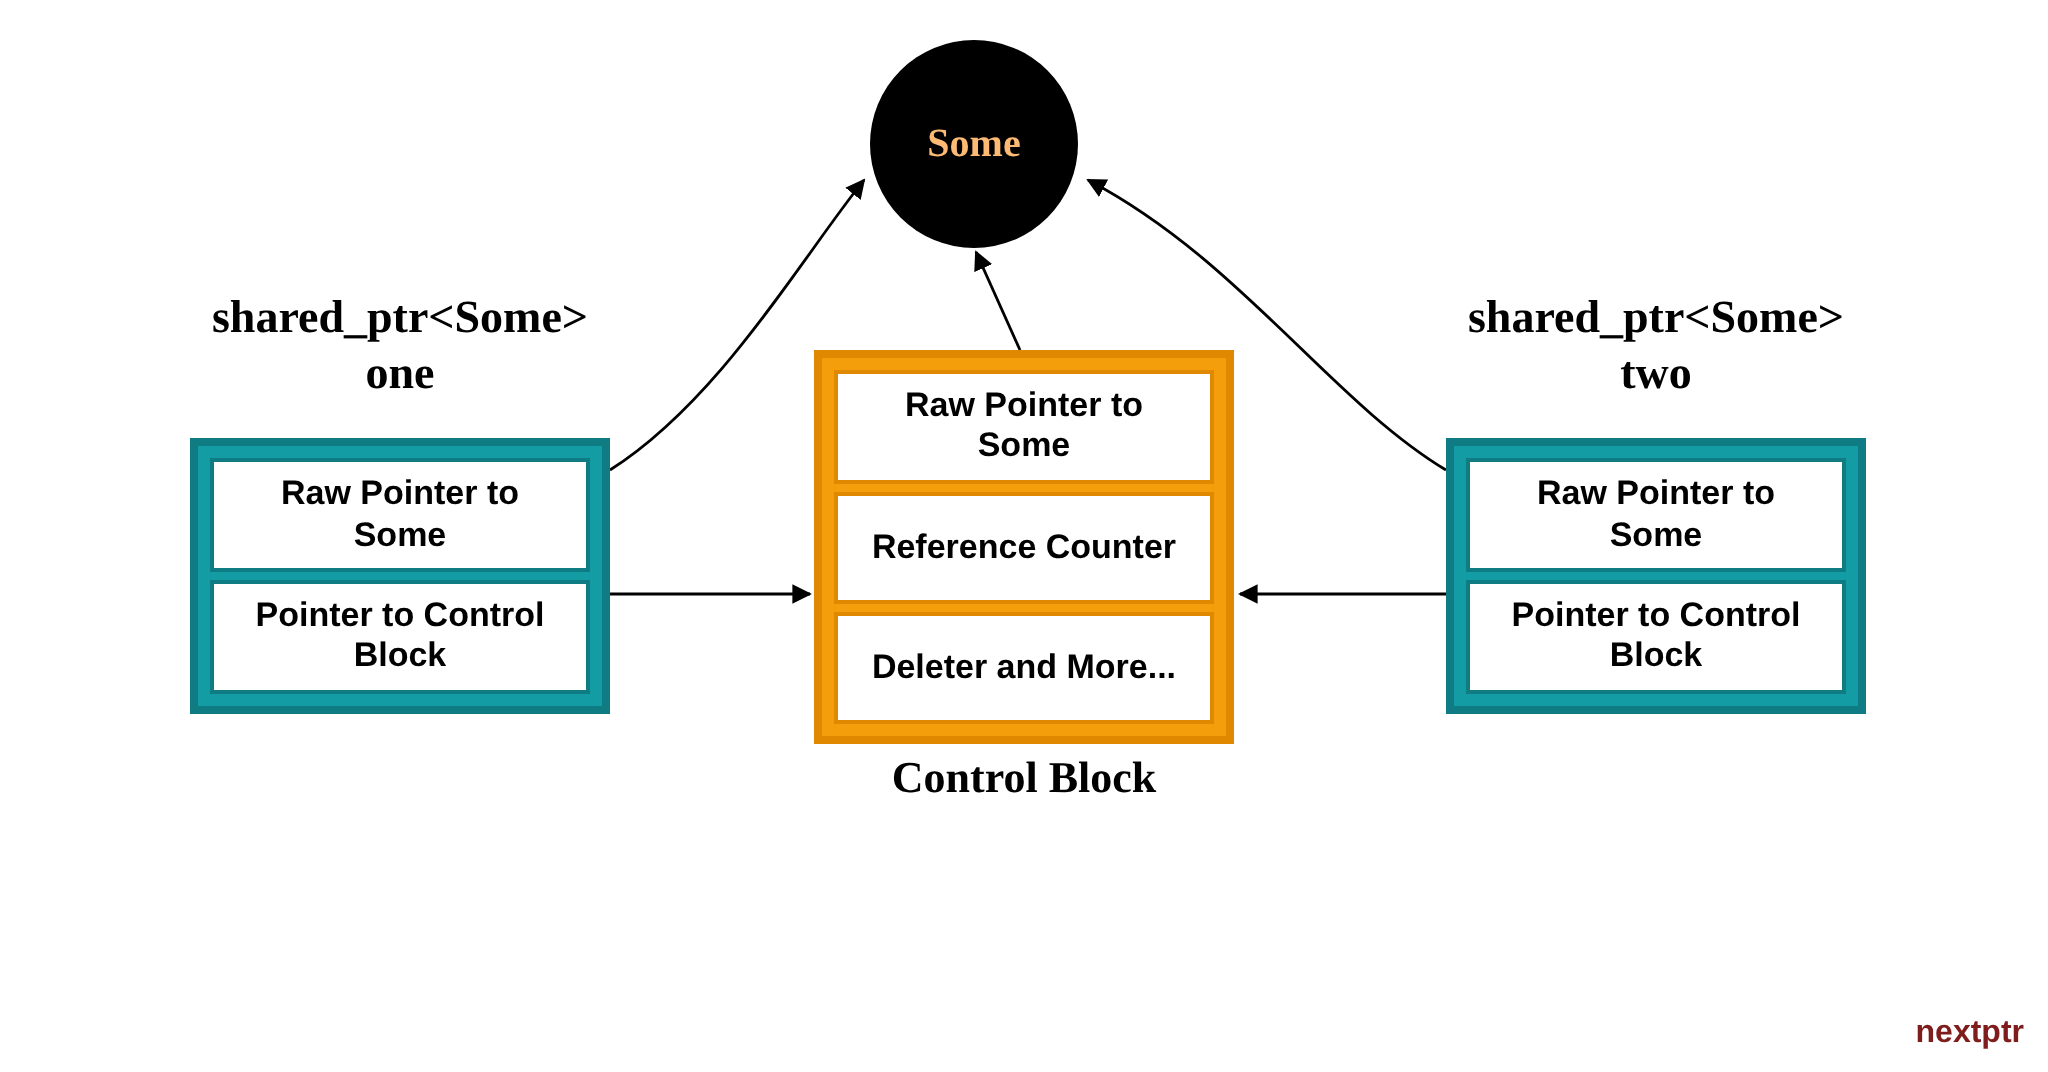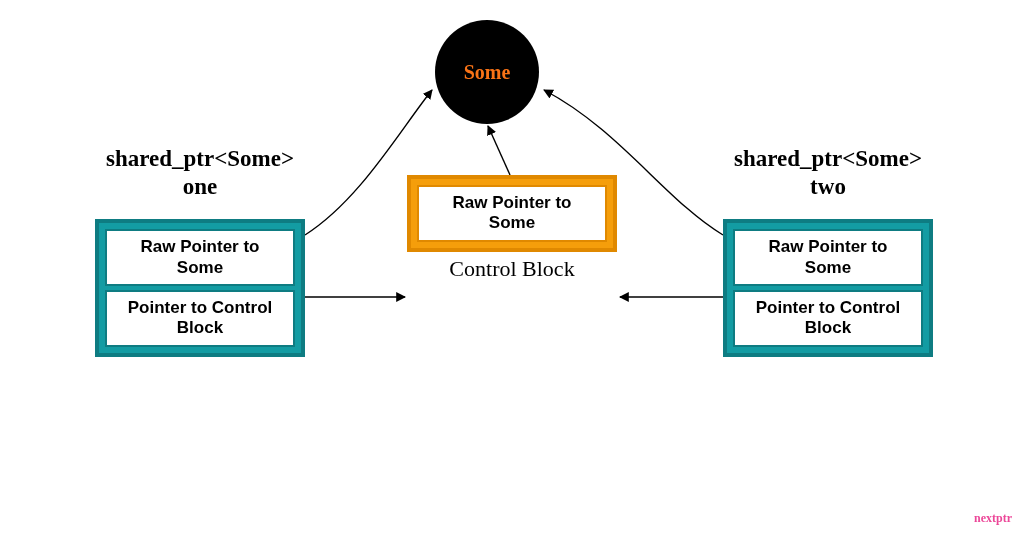--- a/index.html
+++ b/index.html
@@ -1,31 +1,31 @@
 <!DOCTYPE html>
 <html><head>
 <meta charset="utf-8">
 <style>
 html,body{margin:0;padding:0;width:1024px;height:536px;background:#fff;font-family:"Comic Sans MS","Chalkboard SE",cursive;color:#000}
 .canvas{position:relative;width:1024px;height:536px}
 svg.arrows{position:absolute;inset:0;width:1024px;height:536px;pointer-events:none}
 
-.some-circle{position:absolute;left:435px;top:20px;width:104px;height:104px;border-radius:50%;background:#000;color:#f97316;display:flex;align-items:center;justify-content:center;font-weight:700;font-size:20px}
+.some-circle{position:absolute;left:435px;top:20px;width:104px;height:104px;border-radius:50%;background:#000;color:#fdba74;display:flex;align-items:center;justify-content:center;font-weight:700;font-size:20px}
 
 .ptr-box{position:absolute;width:210px}
 .ptr-box .outer{background:#139ca3;border:4px solid #0e7c82;padding:6px;display:flex;flex-direction:column;gap:4px}
 .ptr-box .cell{background:#fff;border:2px solid #0e7c82;padding:6px 8px;text-align:center;font-weight:700;font-family:Tahoma,Verdana,sans-serif;font-size:17px;line-height:1.2}
 .ptr-title{text-align:center;font-weight:800;font-size:23px;line-height:1.2;margin-bottom:19px}
 
 .ctrl{position:absolute;left:407px;top:175px;width:210px}
 .ctrl .outer{background:#f59e0b;border:4px solid #e08900;padding:6px;display:flex;flex-direction:column;gap:4px}
 .ctrl .ccell{background:#fff;border:2px solid #e08900;padding:6px 8px;text-align:center;font-weight:700;font-family:Tahoma,Verdana,sans-serif;font-size:17px;line-height:1.2;min-height:40px;display:flex;align-items:center;justify-content:center}
-.ctrl-title{text-align:center;font-weight:400;font-size:22px;margin-top:4px}
+.ctrl-title{text-align:center;font-weight:700;font-size:22px;margin-top:4px}
 
-.watermark{position:absolute;right:12px;bottom:10px;font-family:Liberation Serif, serif;color:#ec4899;font-weight:700;font-size:12px}
+.watermark{position:absolute;right:12px;bottom:10px;font-family:Liberation Sans, sans-serif;color:#7f1d1d;font-weight:700;font-size:16px}
 </style>
 </head>
 <body>
 <div class="canvas">
 
 <svg class="arrows">
   <defs>
     <marker id="ah" viewBox="0 0 10 10" refX="9" refY="5" markerWidth="7" markerHeight="7" orient="auto-start-reverse">
       <path d="M 0 0 L 10 5 L 0 10 z" fill="#000"></path>
     </marker>
@@ -64,19 +64,21 @@
   </div>
   <div class="outer">
     <div class="cell">Raw Pointer to Some</div>
     <div class="cell">Pointer to Control Block</div>
   </div>
 </div>
 
 <div class="ctrl">
   <div class="outer">
     <div class="ccell">Raw Pointer to Some</div>
+    <div class="ccell">Reference Counter</div>
+    <div class="ccell">Deleter and More...</div>
   </div>
   <div class="ctrl-title">Control Block</div>
 </div>
 
 <div class="watermark">nextptr</div>
 
 </div>
 
 </body></html>

